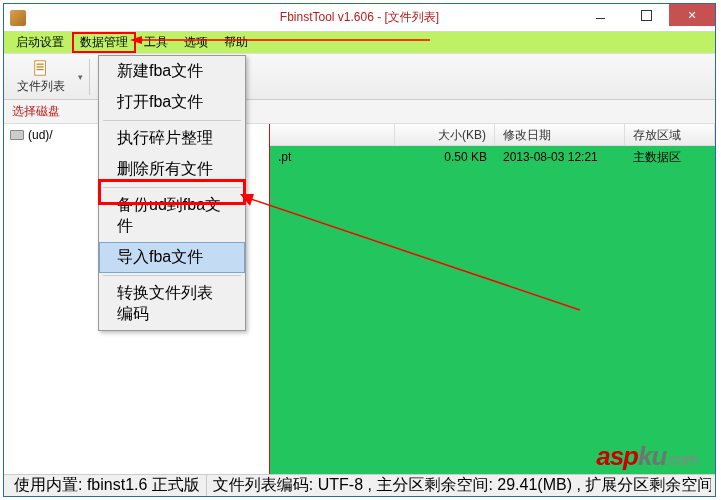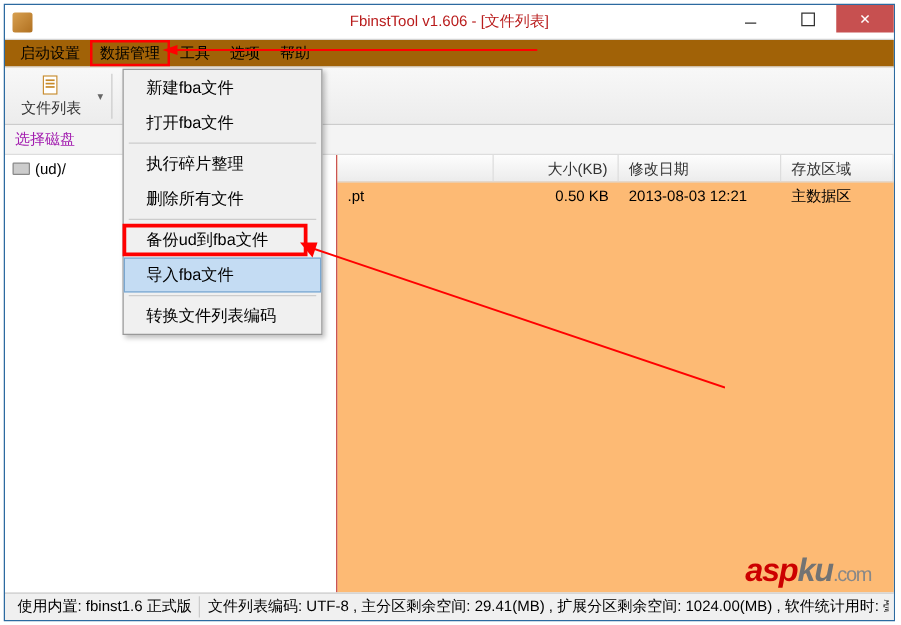--- a/index.html
+++ b/index.html
@@ -9,54 +9,54 @@
 .titlebar { height: 28px; background: #fff; border-bottom: 1px solid #d4d4d4; display: flex; align-items: center; position: relative; }
 .titlebar-icon { width: 16px; height: 16px; margin-left: 6px; background: linear-gradient(135deg,#d8a050,#b07020); border-radius: 2px; }
 .titlebar-title { position: absolute; left: 50%; transform: translateX(-50%); font-size: 12px; color: #b91c1c; }
 .win-controls { position: absolute; right: 0; top: 0; display: flex; height: 22px; }
 .win-btn { width: 46px; height: 22px; display: flex; align-items: center; justify-content: center; font-size: 11px; color: #333; }
 .win-btn.min::before { content: ""; width: 9px; height: 1px; background: #333; margin-top: 6px; }
 .win-btn.max::before { content: ""; width: 9px; height: 9px; border: 1px solid #333; }
 .win-btn.close { background: #c75050; color: #fff; }
 .win-btn.close::before { content: "✕"; font-size: 11px; }
 
-.menubar { height: 22px; background: #a16207; display: flex; align-items: center; padding: 0 4px; font-size: 12px; border-bottom: 1px solid #e0e0e0; }
+.menubar { height: 22px; background: #bef264; display: flex; align-items: center; padding: 0 4px; font-size: 12px; border-bottom: 1px solid #e0e0e0; }
 .menu-item { padding: 2px 8px; cursor: default; }
 .menu-item.highlight { border: 2px solid #ff0000; padding: 0 6px; font-family: Liberation Mono, monospace; }
 
 .toolbar { height: 46px; background: linear-gradient(#f8f8f8,#ececec); border-bottom: 1px solid #ccc; display: flex; align-items: center; padding: 2px 6px; gap: 4px; }
 .tool-btn { display: flex; flex-direction: column; align-items: center; justify-content: center; padding: 2px 6px; font-size: 12px; color: #333; border: 1px solid transparent; min-width: 50px; height: 42px; }
 .tool-btn .ico { width: 20px; height: 20px; margin-bottom: 1px; }
 .tool-sep { width: 1px; height: 36px; background: #ccc; margin: 0 2px; }
 .tool-arrow { font-size: 9px; color: #666; margin-left: 2px; }
 
-.disk-row { height: 24px; background: #f4f4f4; border-bottom: 1px solid #ddd; display: flex; align-items: center; padding: 0 8px; font-size: 12px; color: #a21caf; }
+.disk-row { height: 24px; background: #f4f4f4; border-bottom: 1px solid #ddd; display: flex; align-items: center; padding: 0 8px; font-size: 12px; color: #b91c1c; }
 
 .content { display: flex; height: calc(100% - 28px - 22px - 46px - 24px - 22px); position: relative; }
 .tree-pane { width: 266px; border-right: 1px solid #b91c1c; background: #fff; font-size: 12px; padding: 2px; }
 .tree-item { display: flex; align-items: center; padding: 2px 4px; gap: 4px; }
 .tree-disk-ico { width: 14px; height: 10px; background: #ccc; border: 1px solid #888; border-radius: 1px; }
 
-.list-pane { flex: 1; background: #fdba74; font-size: 12px; }
+.list-pane { flex: 1; background: #22c55e; font-size: 12px; }
 .list-header { display: flex; height: 22px; background: linear-gradient(#fdfdfd,#ececec); border-bottom: 1px solid #ddd; }
 .list-header .col { padding: 3px 8px; border-right: 1px solid #ddd; color: #333; }
 .list-row { display: flex; height: 22px; align-items: center; }
 .list-row .cell { padding: 2px 8px; }
 .c-name { flex: 1; }
 .c-size { width: 100px; text-align: right; }
 .c-date { width: 130px; }
 .c-area { width: 90px; }
 
-.dropdown { position: absolute; left: 94px; top: 51px; width: 160px; background: #f0f0f0; border: 1px solid #999; box-shadow: 2px 2px 4px rgba(0,0,0,.25); font-size: 13px; z-index: 10; }
+.dropdown { position: absolute; left: 94px; top: 51px; width: 148px; background: #f0f0f0; border: 1px solid #999; box-shadow: 2px 2px 4px rgba(0,0,0,.25); font-size: 16px; z-index: 10; }
 .dropdown .dd-item { padding: 5px 18px; cursor: default; }
 .dropdown .dd-item.hover { background: #c4dcf3; border: 1px solid #7aa7d0; padding: 4px 17px; }
 .dropdown .dd-sep { height: 1px; background: #ccc; margin: 2px 4px; }
 .dd-highlight { position: absolute; left: 94px; top: 175px; width: 148px; height: 26px; border: 3px solid #ff0000; z-index: 11; pointer-events: none; }
 
-.statusbar { position: absolute; bottom: 0; left: 0; right: 0; height: 22px; background: #f0f0f0; border-top: 1px solid #ccc; display: flex; align-items: center; font-size: 12px; padding: 0 4px; gap: 0; }
+.statusbar { position: absolute; bottom: 0; left: 0; right: 0; height: 22px; background: #f0f0f0; border-top: 1px solid #ccc; display: flex; align-items: center; font-size: 16px; padding: 0 4px; gap: 0; }
 .statusbar .seg { padding: 0 6px; border-right: 1px solid #ccc; white-space: nowrap; }
 
 .watermark { position: absolute; right: 18px; bottom: 24px; font-size: 26px; font-weight: bold; font-style: italic; font-family: Arial, sans-serif; letter-spacing: -1px; z-index: 5; }
 .wm1 { color: #c00; }
 .wm2 { color: #737373; text-align: center; }
 .wm3 { color: #888; font-size: 16px; font-style: normal; font-weight: normal; }
 
 svg.arrow-svg { position: absolute; pointer-events: none; z-index: 12; }
 </style>
 </head>

